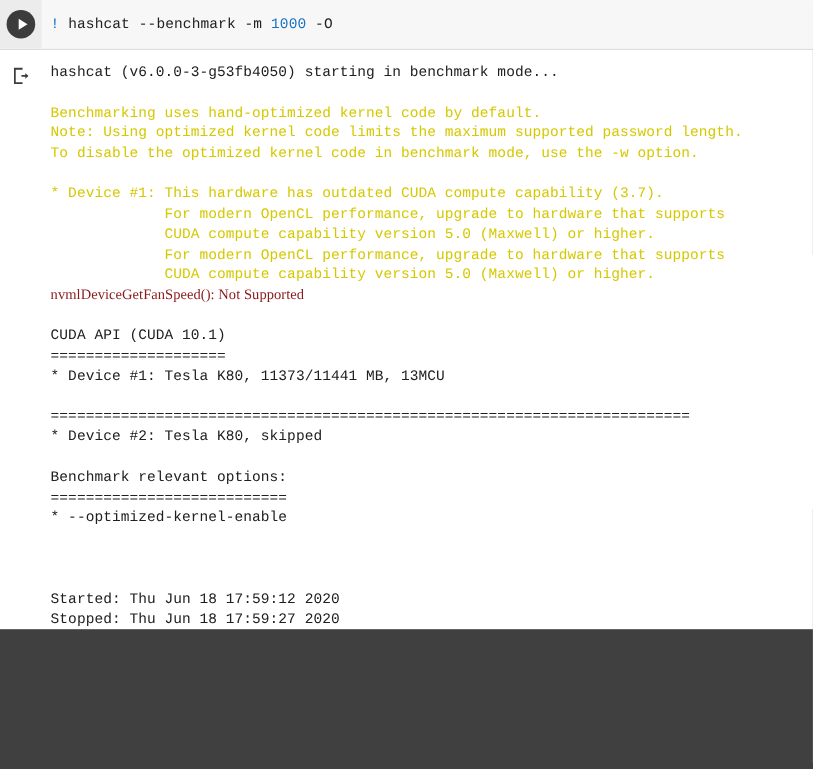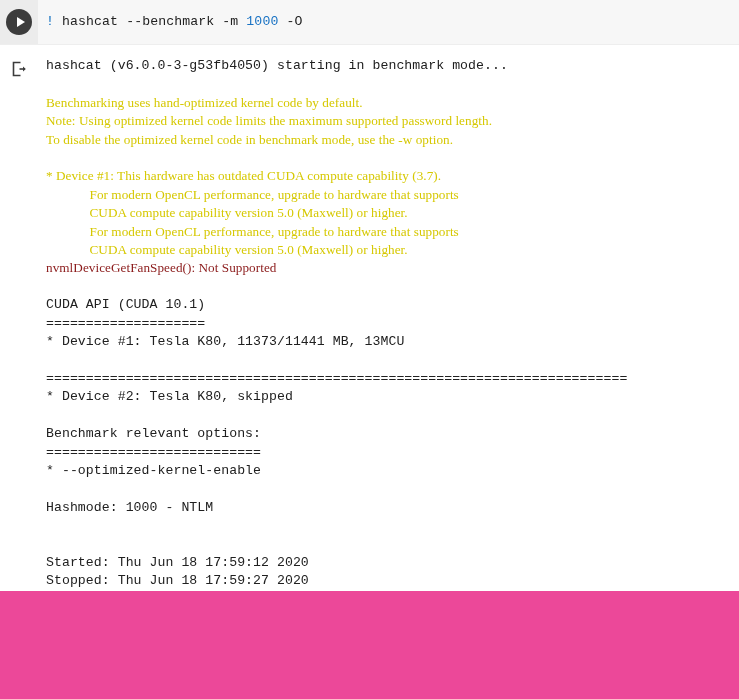--- a/index.html
+++ b/index.html
@@ -13,21 +13,21 @@
     height: 699px;
     overflow: hidden;
     font-family: "Liberation Mono", "DejaVu Sans Mono", monospace;
     -webkit-font-smoothing: antialiased;
   }
 
   .notebook {
     width: 739px;
     height: 699px;
     position: relative;
-    background: #ec4899;
+    background: #404040;
   }
 
   
   .code-cell {
     position: relative;
     display: flex;
     align-items: stretch;
     background: #f7f7f7;
     height: 44px;
     border-bottom: 1px solid #eeeeee;
@@ -117,21 +117,21 @@
     padding-right: 4px;
   }
   .out-line {
     font-size: 13.2px;
     line-height: 18.4px;
     white-space: pre;
     letter-spacing: 0.05px;
     min-height: 18.4px;
   }
   .c-black  { color: #202020; }
-  .c-yellow { color: #d6c800; font-family: Liberation Serif, serif; }
+  .c-yellow { color: #d6c800; }
   .c-red    { color: #8b1a1a; font-family: Liberation Serif, serif; }
 </style>
 </head>
 <body>
 
 <div class="notebook">
 
   <div class="code-cell">
     <div class="run-gutter">
       <button class="run-button" title="Run cell">
@@ -169,21 +169,20 @@
         <div class="out-line c-black">====================</div>
         <div class="out-line c-black">* Device #1: Tesla K80, 11373/11441 MB, 13MCU</div>
         <div class="out-line c-black">&nbsp;</div>
         <div class="out-line c-black">=========================================================================</div>
         <div class="out-line c-black">* Device #2: Tesla K80, skipped</div>
         <div class="out-line c-black">&nbsp;</div>
         <div class="out-line c-black">Benchmark relevant options:</div>
         <div class="out-line c-black">===========================</div>
         <div class="out-line c-black">* --optimized-kernel-enable</div>
         <div class="out-line c-black">&nbsp;</div>
-        <div class="out-line c-black">Hashmode: 1000 - NTLM</div>
         <div class="out-line c-black">&nbsp;</div>
         <div class="out-line c-black">&nbsp;</div>
         <div class="out-line c-black">Started: Thu Jun 18 17:59:12 2020</div>
         <div class="out-line c-black">Stopped: Thu Jun 18 17:59:27 2020</div>
       </div>
   </div>
 
 </div>
 
 </body></html>

